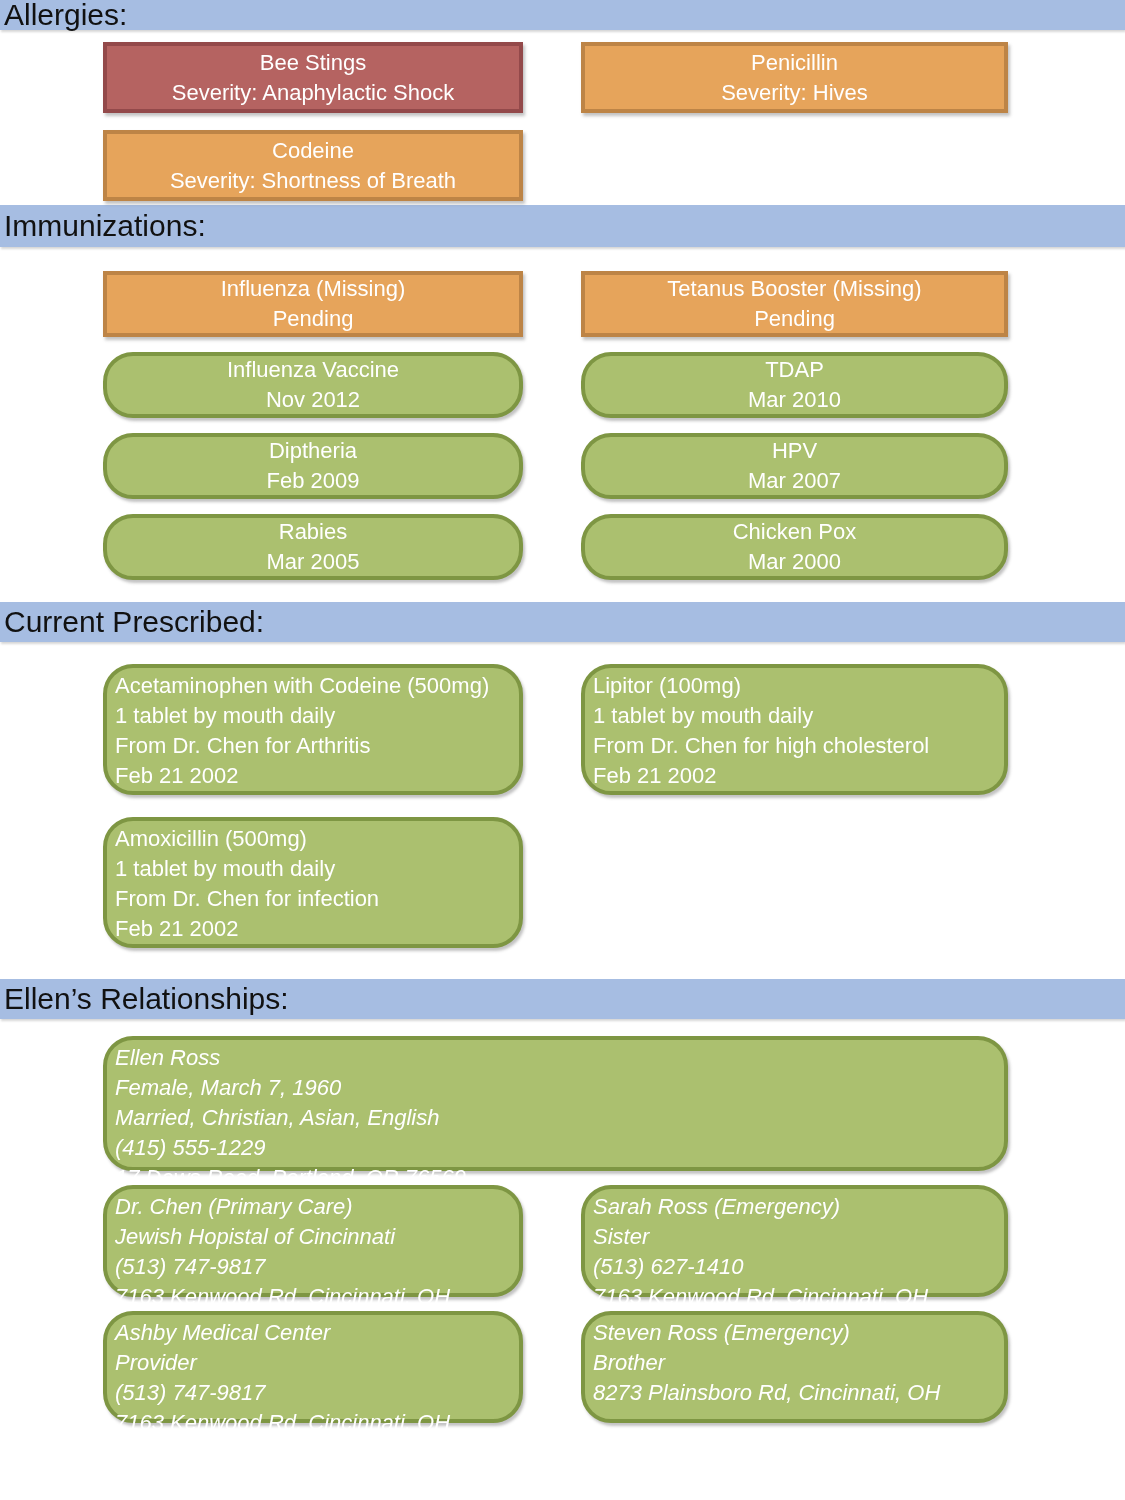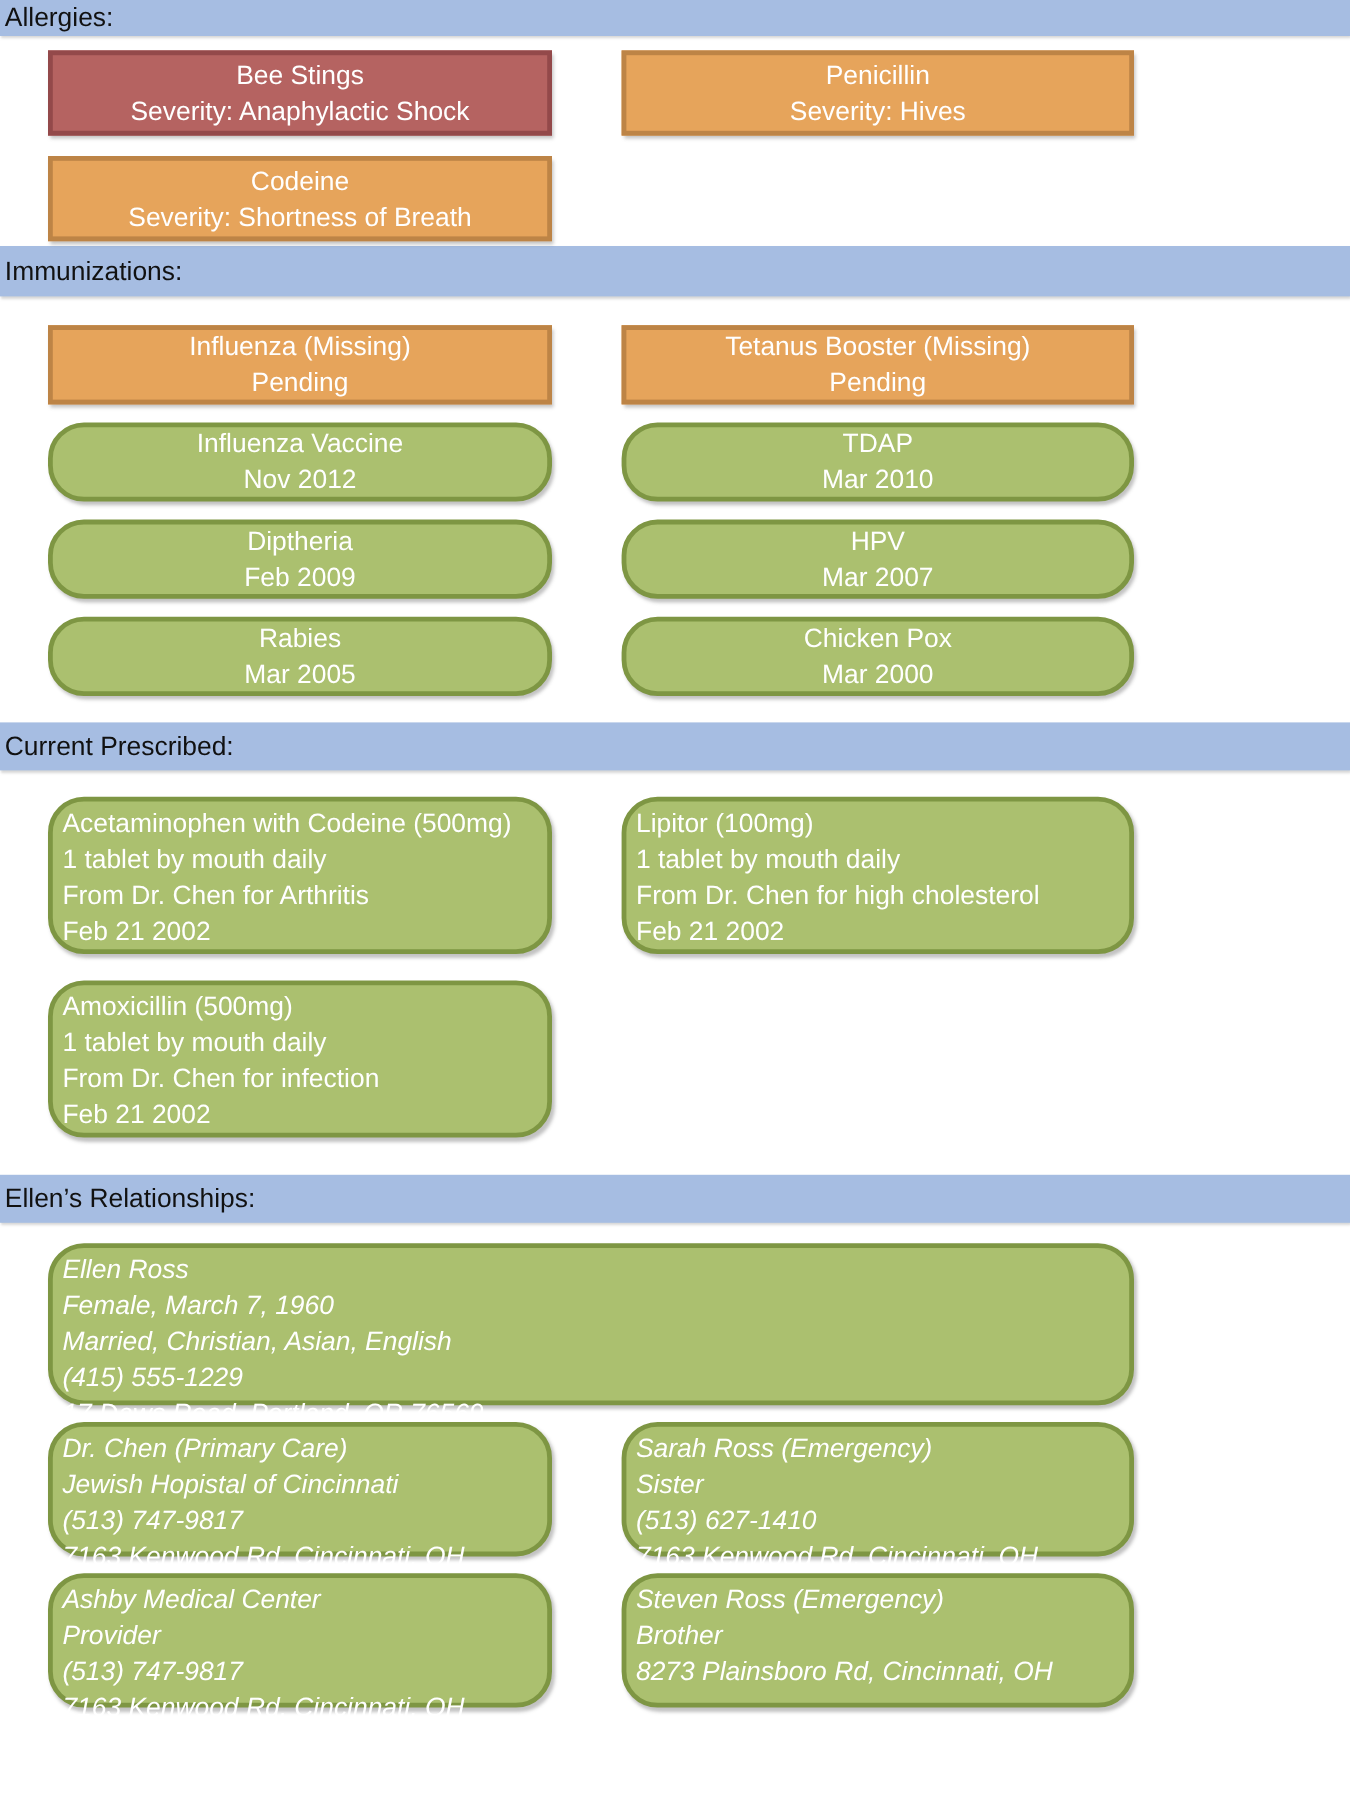--- a/index.html
+++ b/index.html
@@ -4,32 +4,32 @@
 <style>
   html,body{margin:0;padding:0;}
   body{
     width:1125px;height:1500px;background:#ffffff;
     font-family:"Liberation Sans", sans-serif;
     overflow:hidden;position:relative;
   }
   .band{
     width:1125px;height:42px;box-sizing:border-box;
     background:var(--band-bg);color:var(--band-text);
-    font-size:22px;line-height:42px;padding-left:4px;
+    font-size:30px;line-height:42px;padding-left:4px;
     box-shadow:1px 2px 2px rgba(140,140,140,.35);
   }
   .band-first{height:30px;line-height:30px;}
   .band-2{margin-top:4px;}
   .band-3{margin-top:22px;height:40px;line-height:40px;}
   .band-4{margin-top:31px;height:40px;line-height:40px;}
   .cards{
     display:grid;
     grid-template-columns:420px 427px;
     column-gap:58px;
-    padding-left:40px;
+    padding-left:103px;
   }
   .card{
     box-sizing:border-box;border:4px solid;color:var(--card-text);
     box-shadow:2px 3px 3px rgba(120,120,120,.45);
     font-size:22px;line-height:30px;
   }
   .card .line{white-space:nowrap;}
   .centered{
     display:flex;flex-direction:column;justify-content:center;
     align-items:center;text-align:center;

